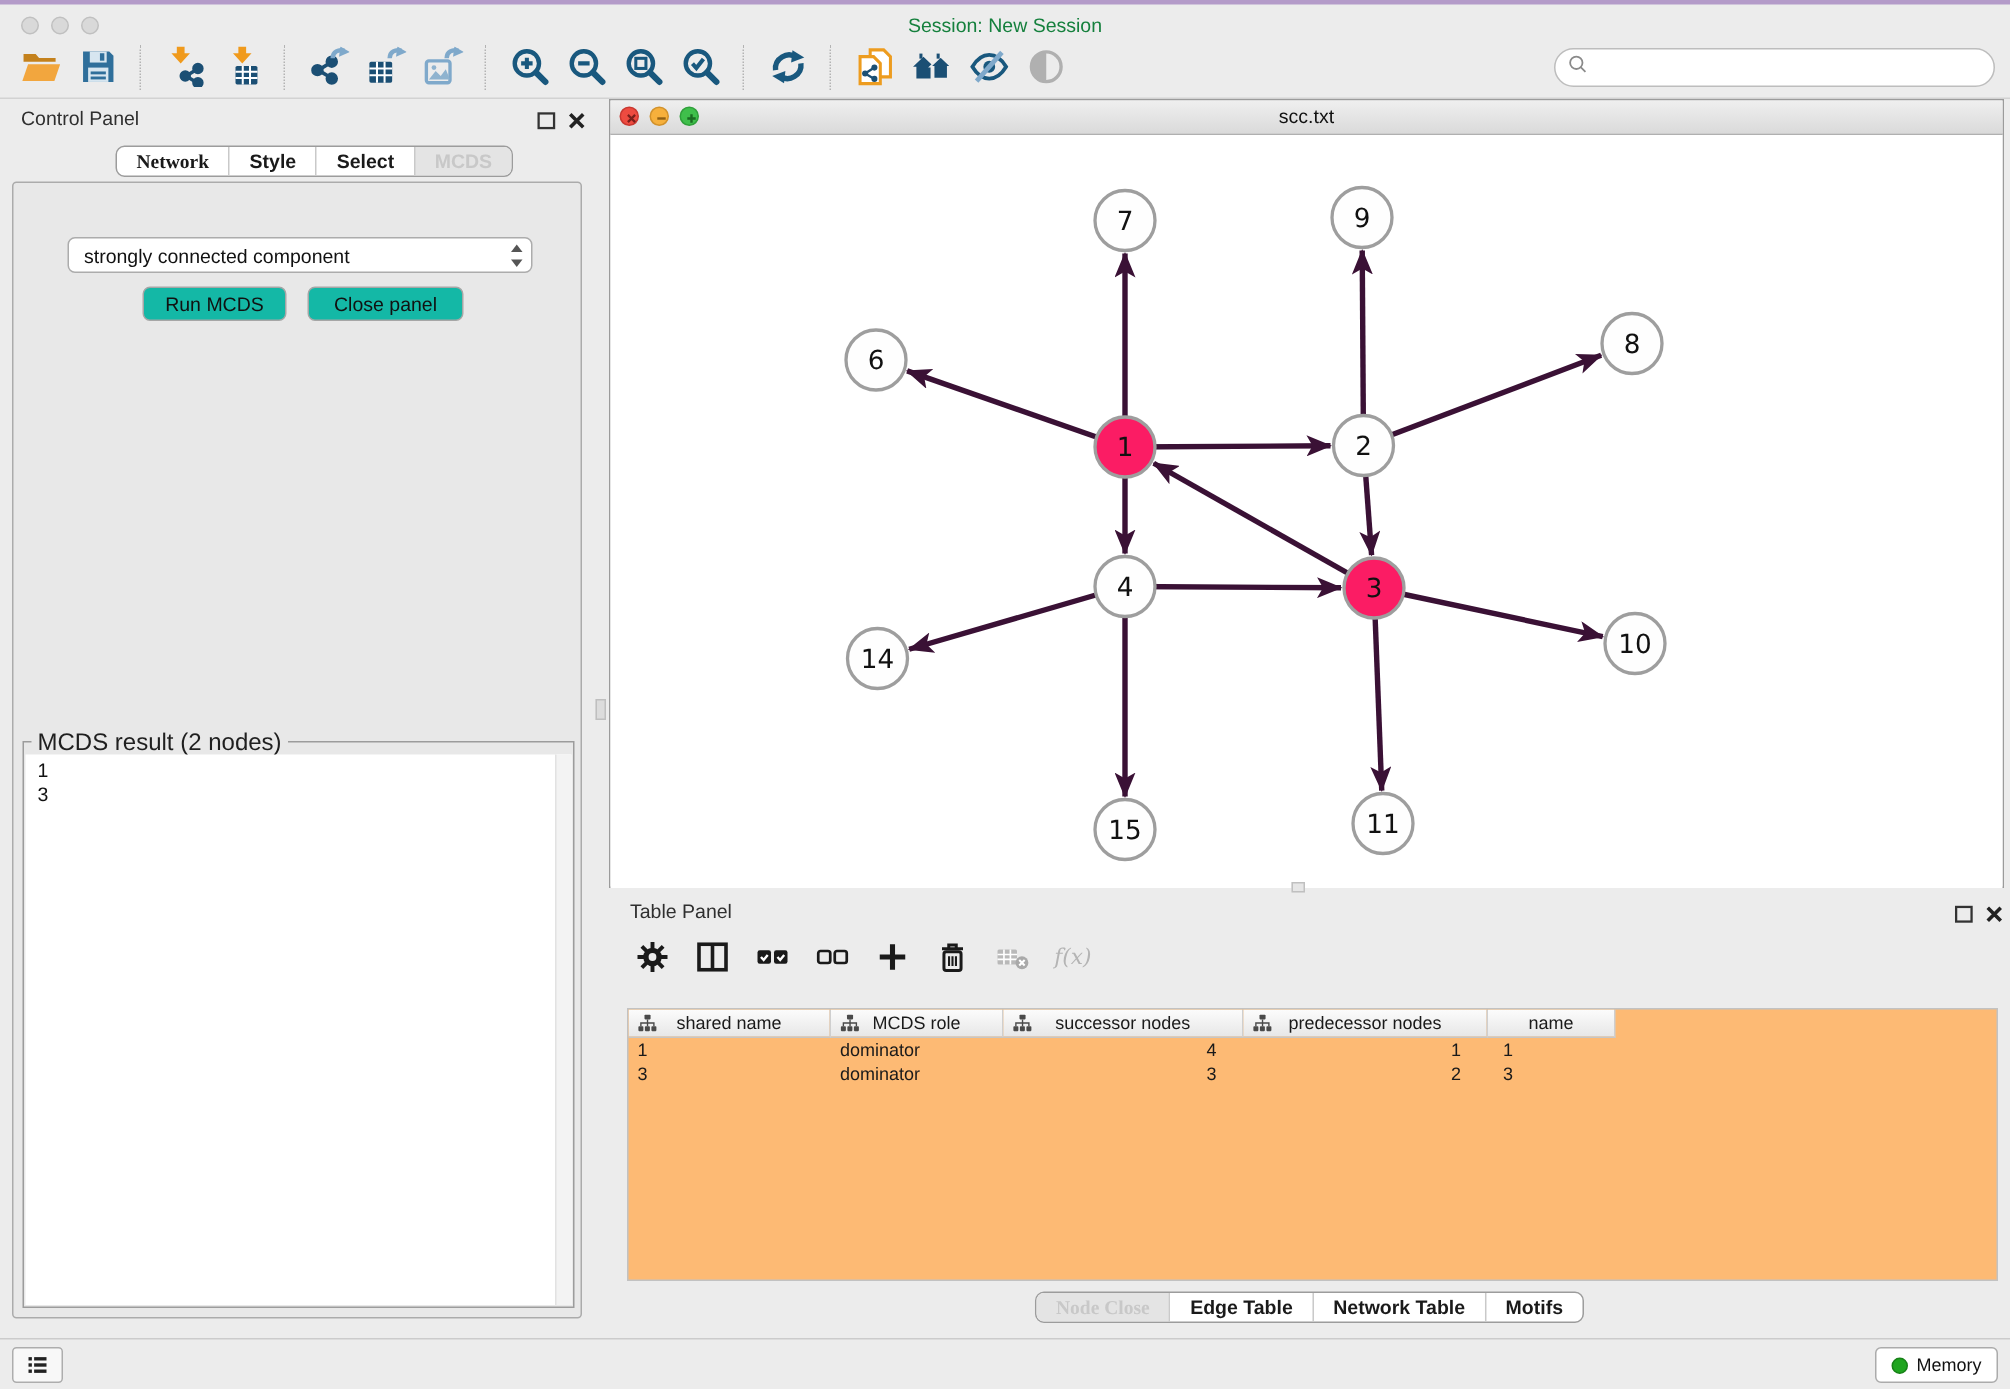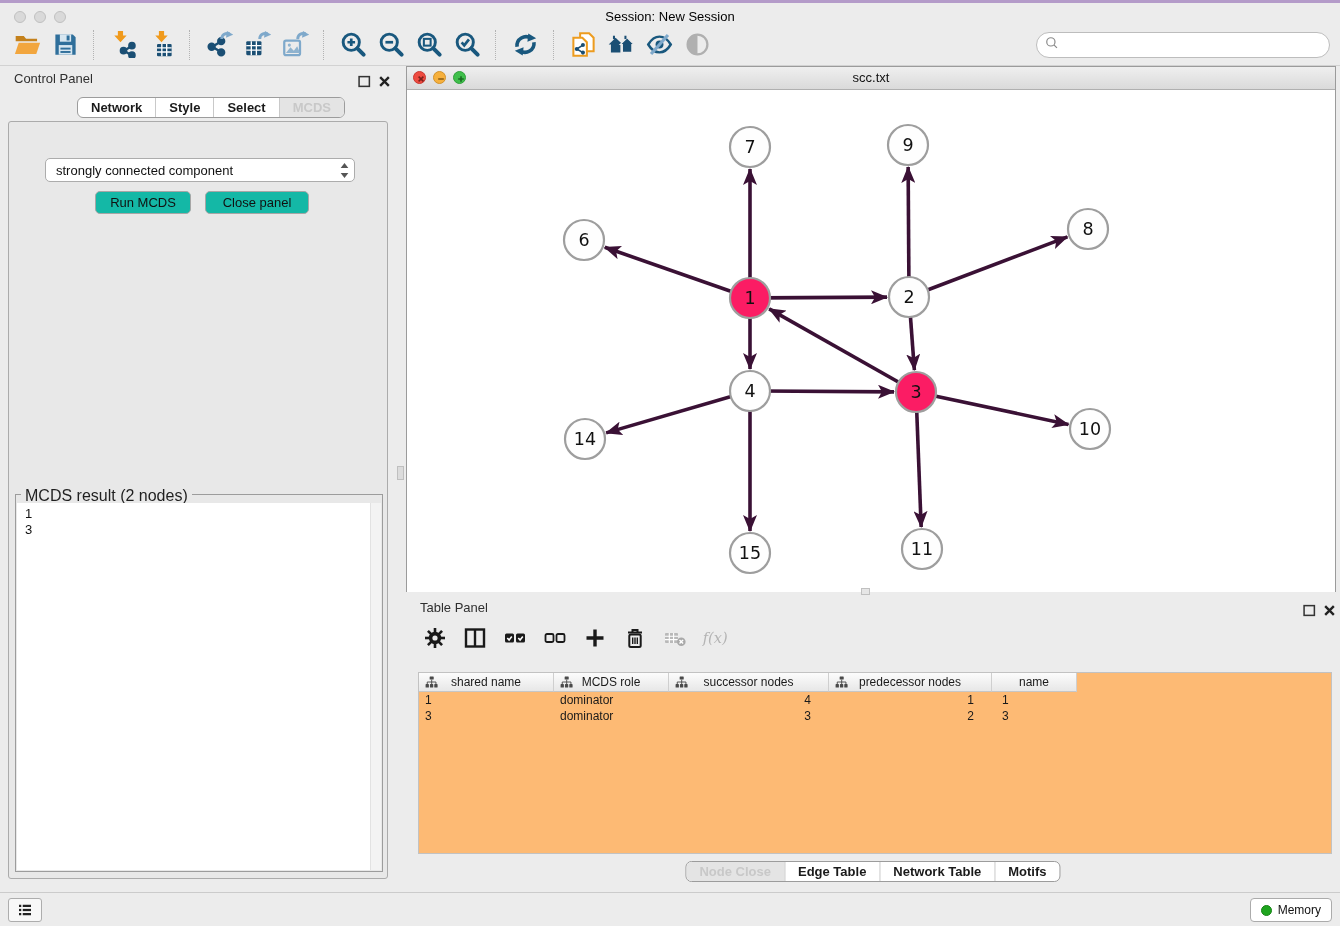--- a/index.html
+++ b/index.html
@@ -2,39 +2,39 @@
 <html><head>
 <meta charset="utf-8">
 <style>
   html,body{margin:0;padding:0;}
   body{width:1340px;height:926px;position:relative;background:#ECECEC;overflow:hidden;
        font-family:"Liberation Sans","DejaVu Sans",sans-serif;-webkit-font-smoothing:antialiased;}
   .abs{position:absolute;}
   
   #titlebar{left:0;top:0;width:1340px;height:24px;background:#ECECEC;border-top:3px solid #B49BC9;box-sizing:border-box;}
   .tl-dot{position:absolute;top:8px;width:12px;height:12px;border-radius:50%;background:#D9D9D9;border:1px solid #C0C0C0;box-sizing:border-box;}
-  #win-title{left:0;top:6px;width:1340px;text-align:center;font-size:13px;color:#000000;}
+  #win-title{left:0;top:6px;width:1340px;text-align:center;font-size:13px;color:#15803d;}
   
   #main-toolbar{left:0;top:24px;width:1340px;height:42px;border-bottom:1px solid #D2D2D2;box-sizing:border-box;
                 display:flex;align-items:center;padding-left:8px;}
   .tb-btn{width:38px;height:34px;display:flex;align-items:center;justify-content:center;cursor:default;}
   .tb-btn svg{width:27px;height:27px;}
   .tb-sep{width:1px;height:30px;border-left:1px dotted #B3B3B3;margin:0 9px;}
   #search-box{right:10px;top:32px;width:294px;height:26px;background:#FFF;border:1px solid #BDBDBD;border-radius:14px;
               box-sizing:border-box;display:flex;align-items:center;padding-left:6px;}
   #search-box svg{width:18px;height:18px;}
   #search-input{border:none;outline:none;flex:1;height:20px;font-size:13px;background:transparent;}
   
   #control-panel{left:0;top:68px;width:398px;height:816px;}
   .panel-title{font-size:13px;color:#2F2F2F;}
   .panel-icon{position:absolute;width:13px;height:13px;}
   .panel-icon svg{width:13px;height:13px;}
   .tabbar{display:flex;border:1px solid #9C9C9C;border-radius:6px;background:#FFF;overflow:hidden;height:21px;box-sizing:border-box;}
   .tab{padding:0 13px;font-size:13px;font-weight:700;color:#1A1A1A;border-left:1px solid #C9C9C9;display:flex;align-items:center;white-space:nowrap;}
-  .tab:first-child{border-left:none;}
+  .tab:first-child{border-left:none;font-family:Liberation Serif, serif;}
   .tab.active{background:#E4E4E4;color:#C8C8C8;}
   #cp-box{left:8px;top:53px;width:380px;height:758px;border:1px solid #ABABAB;border-radius:3px;background:#E8E8E8;box-sizing:border-box;}
   #opt-label{left:0;top:12px;width:100%;text-align:center;font-size:13px;color:#1F1F1F;}
   #criterion-select{left:36px;top:36px;width:310px;height:24px;background:#FFF;border:1px solid #ACACAC;border-radius:5px;
                     box-sizing:border-box;display:flex;align-items:center;font-size:13px;color:#111;padding-left:10px;}
   #criterion-select .stepper{margin-left:auto;margin-right:4px;width:11px;height:17px;}
   .cp-btn{position:absolute;top:69px;height:23px;background:#14b8a6;border:1px solid #A6A6A6;border-radius:5px;box-sizing:border-box;
           display:flex;align-items:center;justify-content:center;font-size:13px;color:#111;}
   #result-group{left:6px;top:372px;width:368px;height:378px;border:1px solid #9C9C9C;box-sizing:border-box;}
   #result-title{position:absolute;top:-8px;left:5px;background:#E8E8E8;padding:0 4px;font-size:16px;color:#1F1F1F;}

